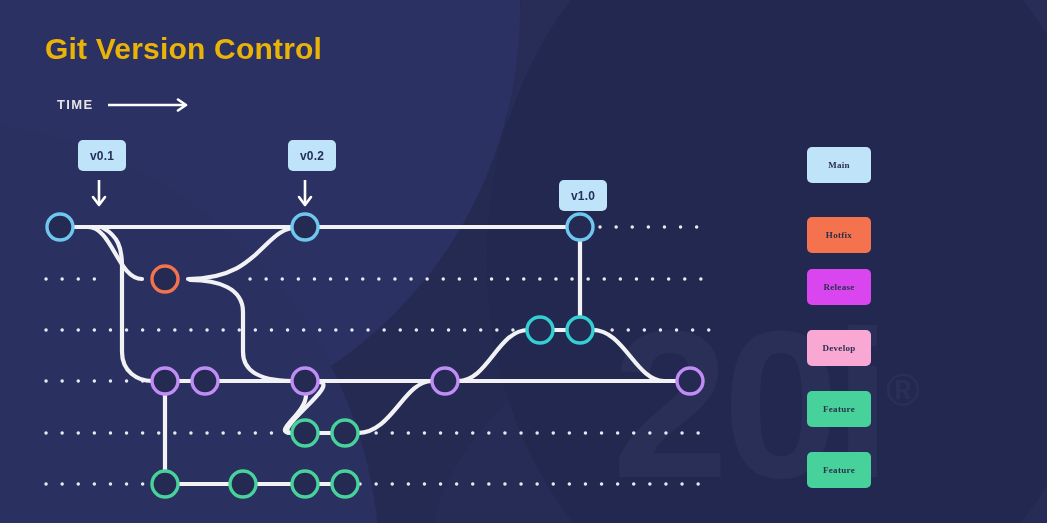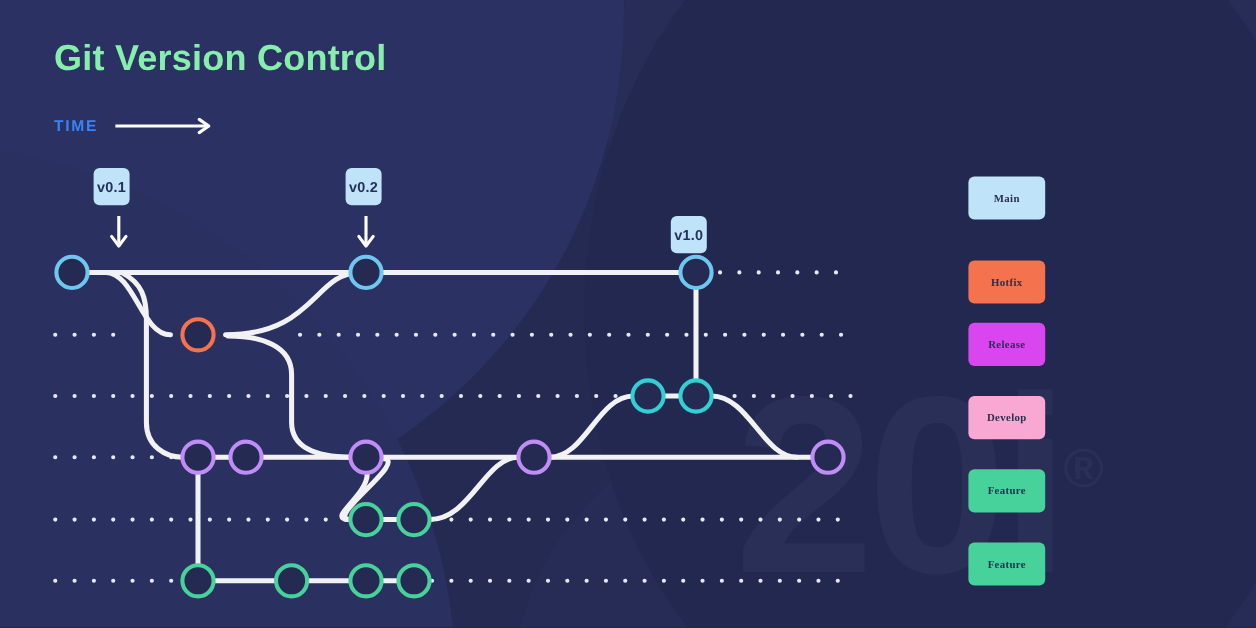--- a/index.html
+++ b/index.html
@@ -69,45 +69,46 @@
     vertical-align: super;
     letter-spacing: 0;
   }
 
   
   .page-title {
     position: absolute;
     left: 45px; top: 32px;
     font-size: 30px;
     font-weight: 700;
-    color: #86efac;
+    color: #eab308;
     letter-spacing: 0.2px;
   }
   .time-row {
     position: absolute;
     left: 45px; top: 97px;
     display: flex;
     align-items: center;
     gap: 14px;
   }
   .time-label {
     font-size: 13px;
     font-weight: 700;
-    color: #3b82f6;
+    color: #e5e5e5;
     letter-spacing: 1.4px;
+    margin-left: 12px;
   }
   .time-arrow { display: block; }
 
   
   .graph { position: absolute; left: 0; top: 0; }
 
   
   .tag {
     position: absolute;
-    width: 30px;
+    width: 48px;
     height: 31px;
     border-radius: 5px;
     background: #bfe3f9;
     color: #24305a;
     font-size: 12px;
     font-weight: 700;
     display: flex;
     align-items: center;
     justify-content: center;
     letter-spacing: 0.2px;

